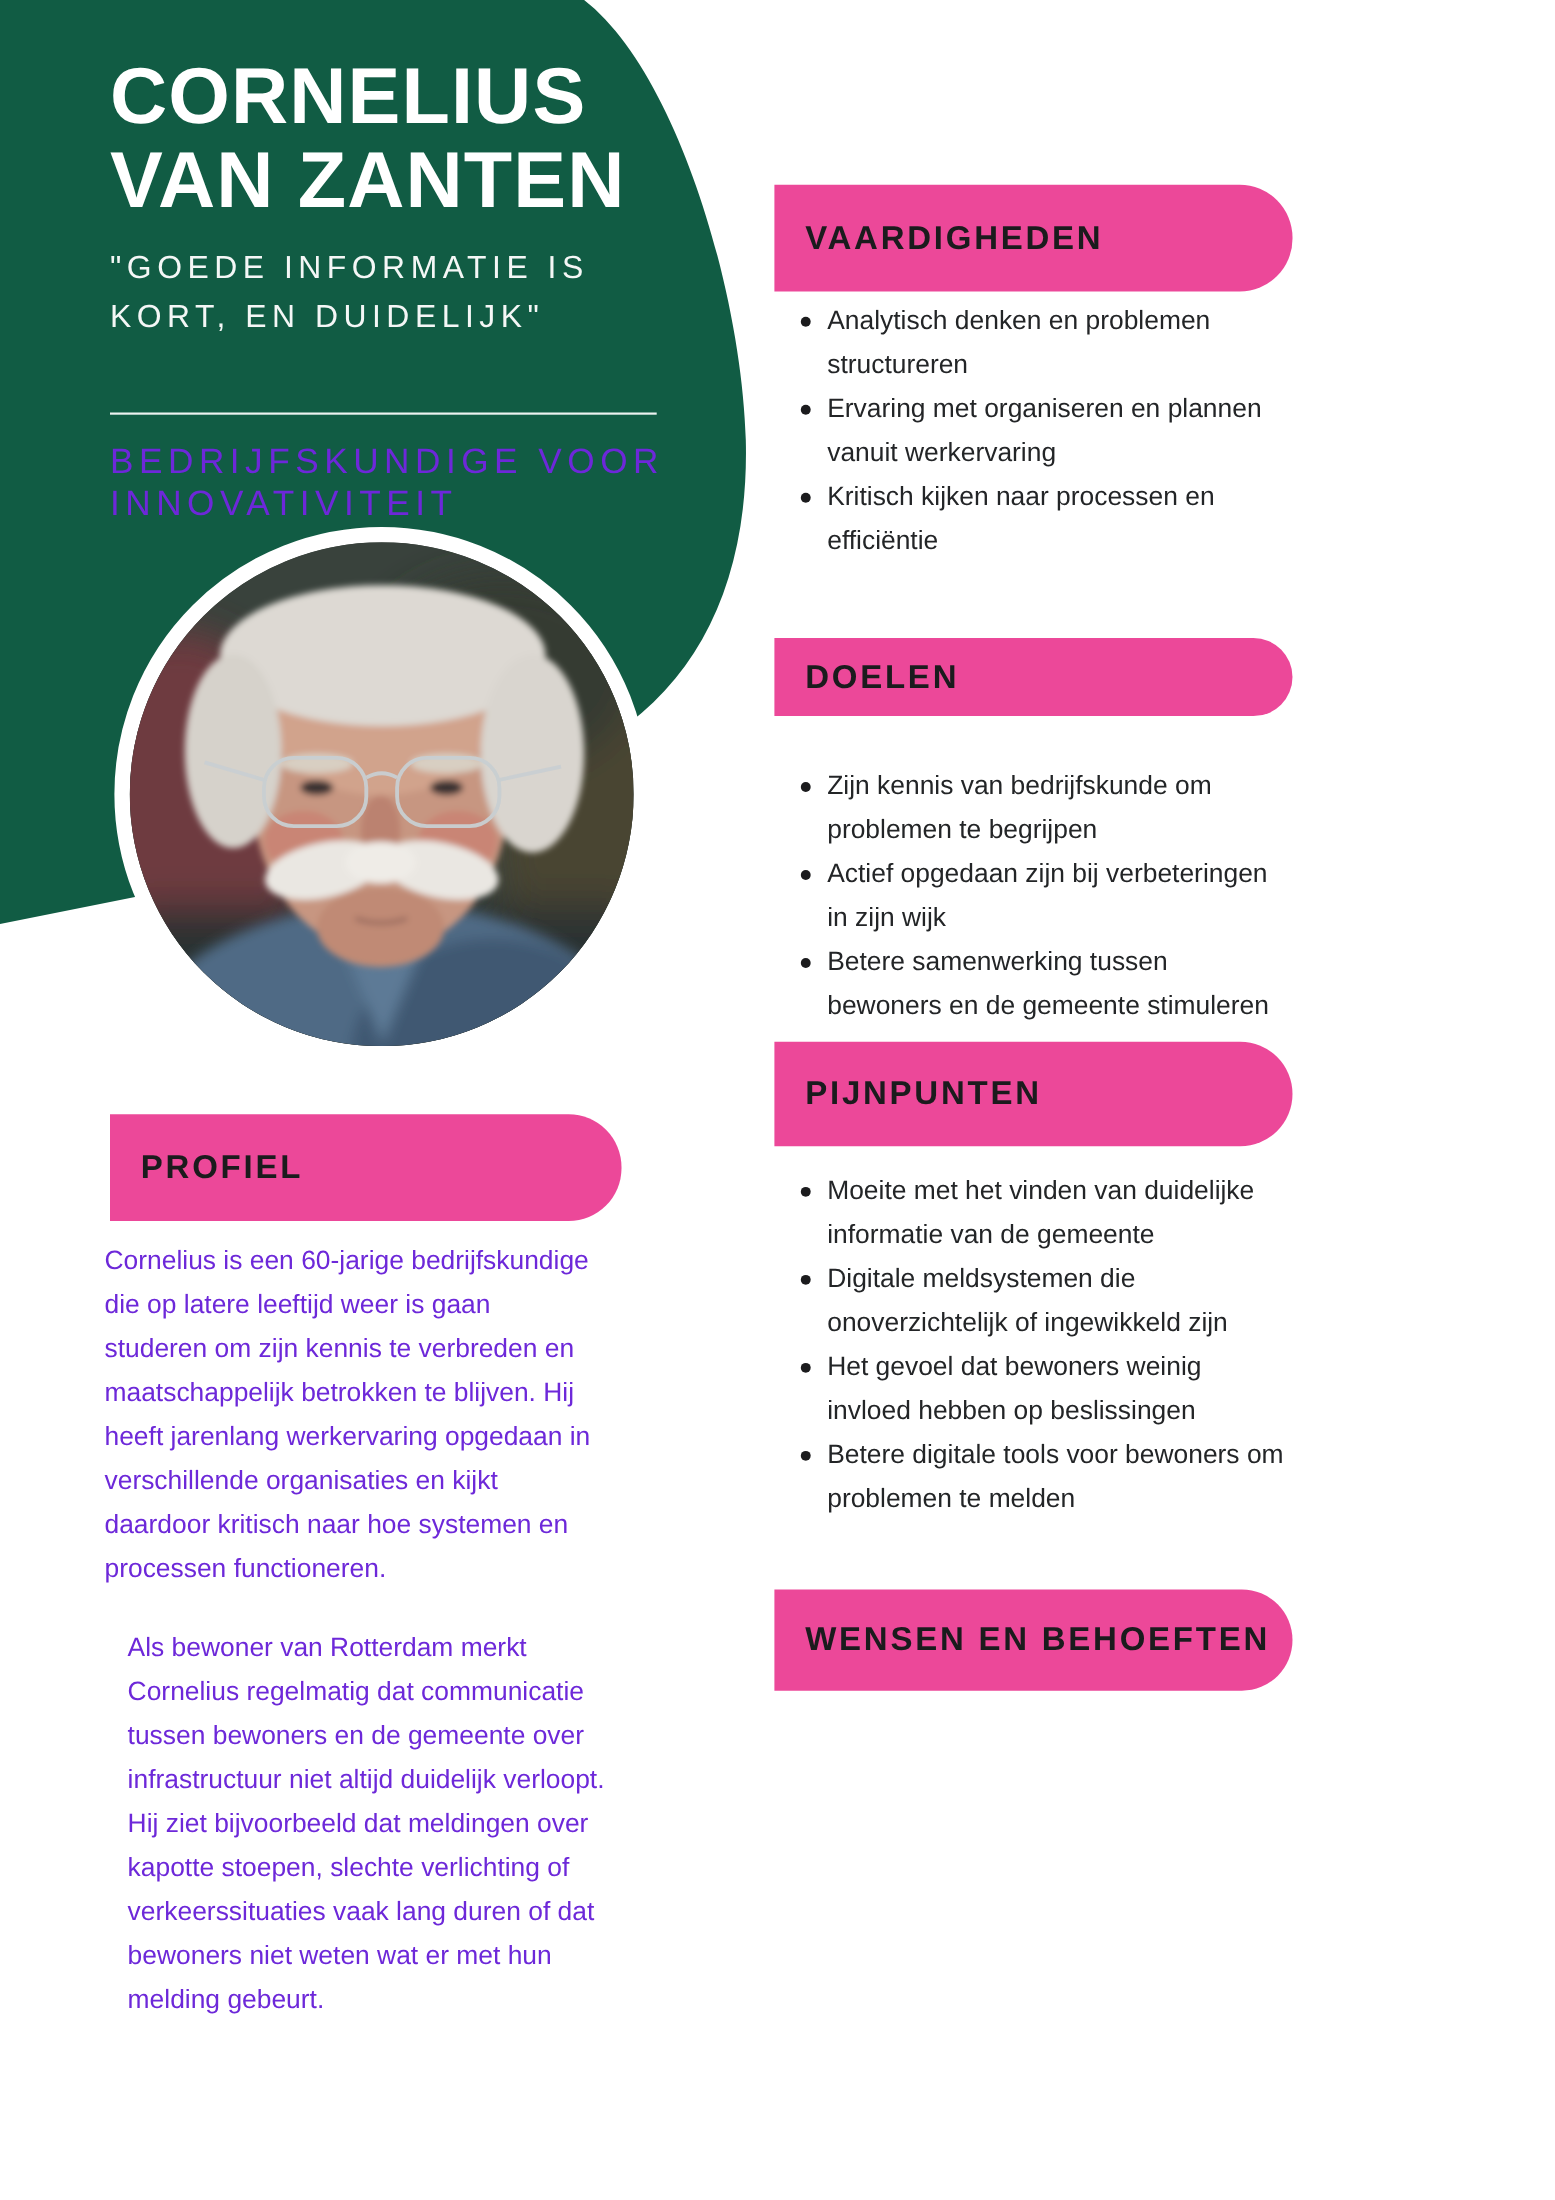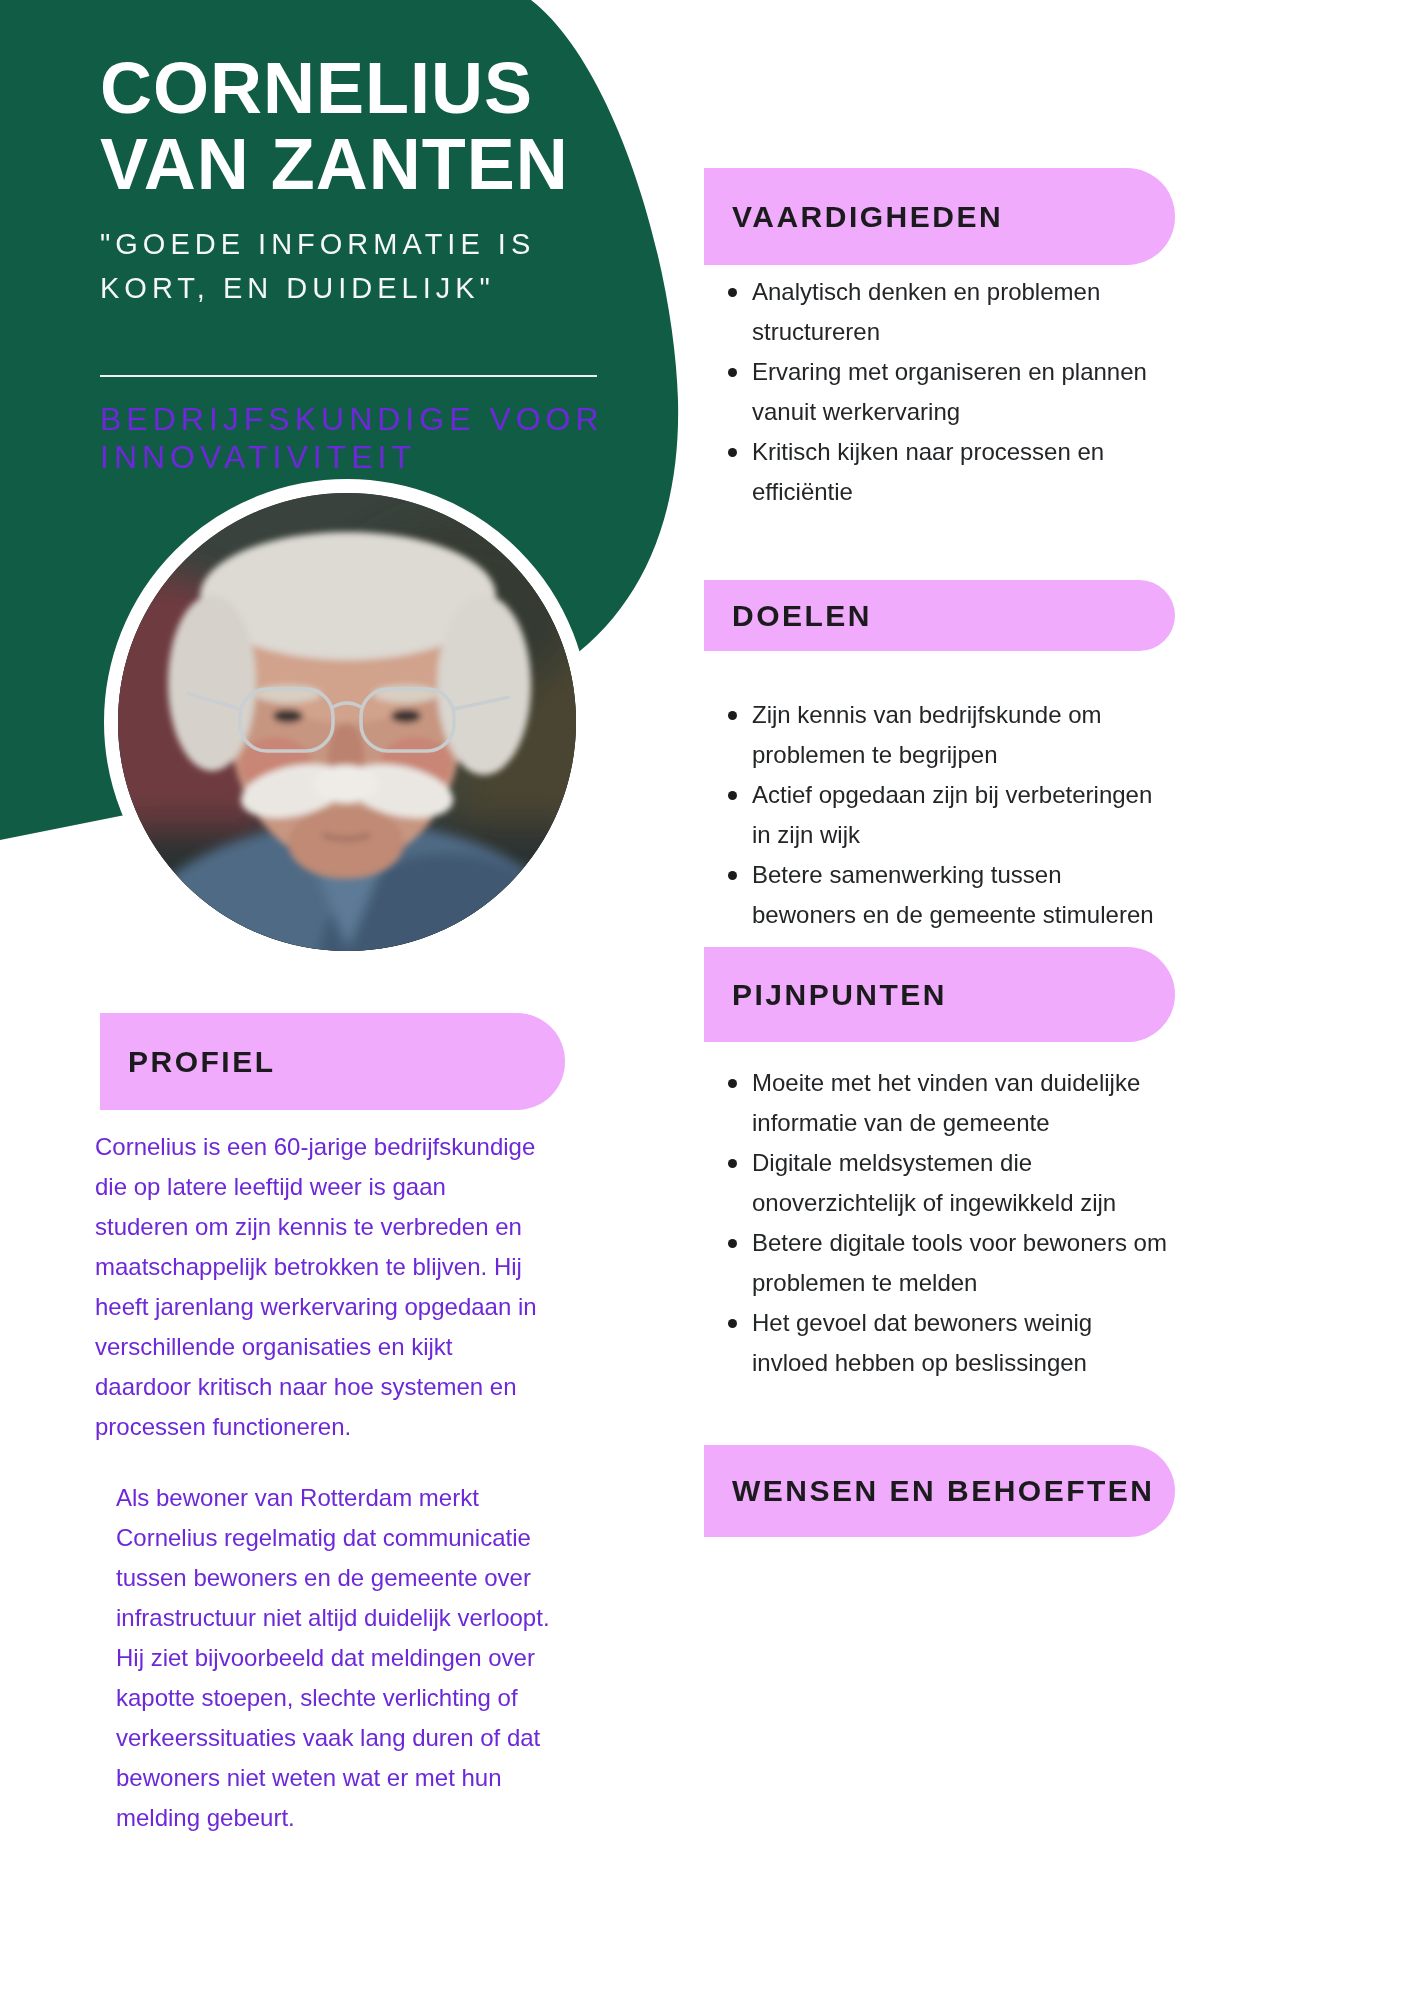--- a/index.html
+++ b/index.html
@@ -29,21 +29,21 @@
     font-size:32px;line-height:38px;font-weight:400;letter-spacing:5px;
     color:#6d28d9;white-space:pre-line;
   }
   
   .photo{
     position:absolute;left:104px;top:479px;width:458px;height:458px;
     border:14px solid #ffffff;border-radius:50%;overflow:hidden;background:#39423c;
   }
   
   .card{
-    position:absolute;background:#f0abfc;border-radius:0 48px 48px 0;
+    position:absolute;background:#ec4899;border-radius:0 48px 48px 0;
     display:flex;align-items:center;
   }
   .card h2{
     margin:0;padding-left:28px;
     font-size:30px;font-weight:700;letter-spacing:2.5px;color:#1b1b1d;
   }
   .card.profiel{left:100px;top:1013px;width:465px;height:97px;}
   .card.c1{left:704px;top:168px;width:471px;height:97px;}
   .card.c2{left:704px;top:580px;width:471px;height:71px;}
   .card.c3{left:704px;top:947px;width:471px;height:95px;}
@@ -188,23 +188,23 @@
     </ul>
 
   <div class="card c3">
     <h2>PIJNPUNTEN</h2>
   </div>
   <ul class="bullets b3">
       <li>Moeite met het vinden van duidelijke
 informatie van de gemeente</li>
       <li>Digitale meldsystemen die
 onoverzichtelijk of ingewikkeld zijn</li>
+      <li>Het gevoel dat bewoners weinig
+invloed hebben op beslissingen</li>
       <li>Betere digitale tools voor bewoners om
 problemen te melden</li>
-      <li>Het gevoel dat bewoners weinig
-invloed hebben op beslissingen</li>
     </ul>
 
   <div class="card c4">
     <h2>WENSEN EN BEHOEFTEN</h2>
   </div>
 
 </div>
 
 </body></html>

